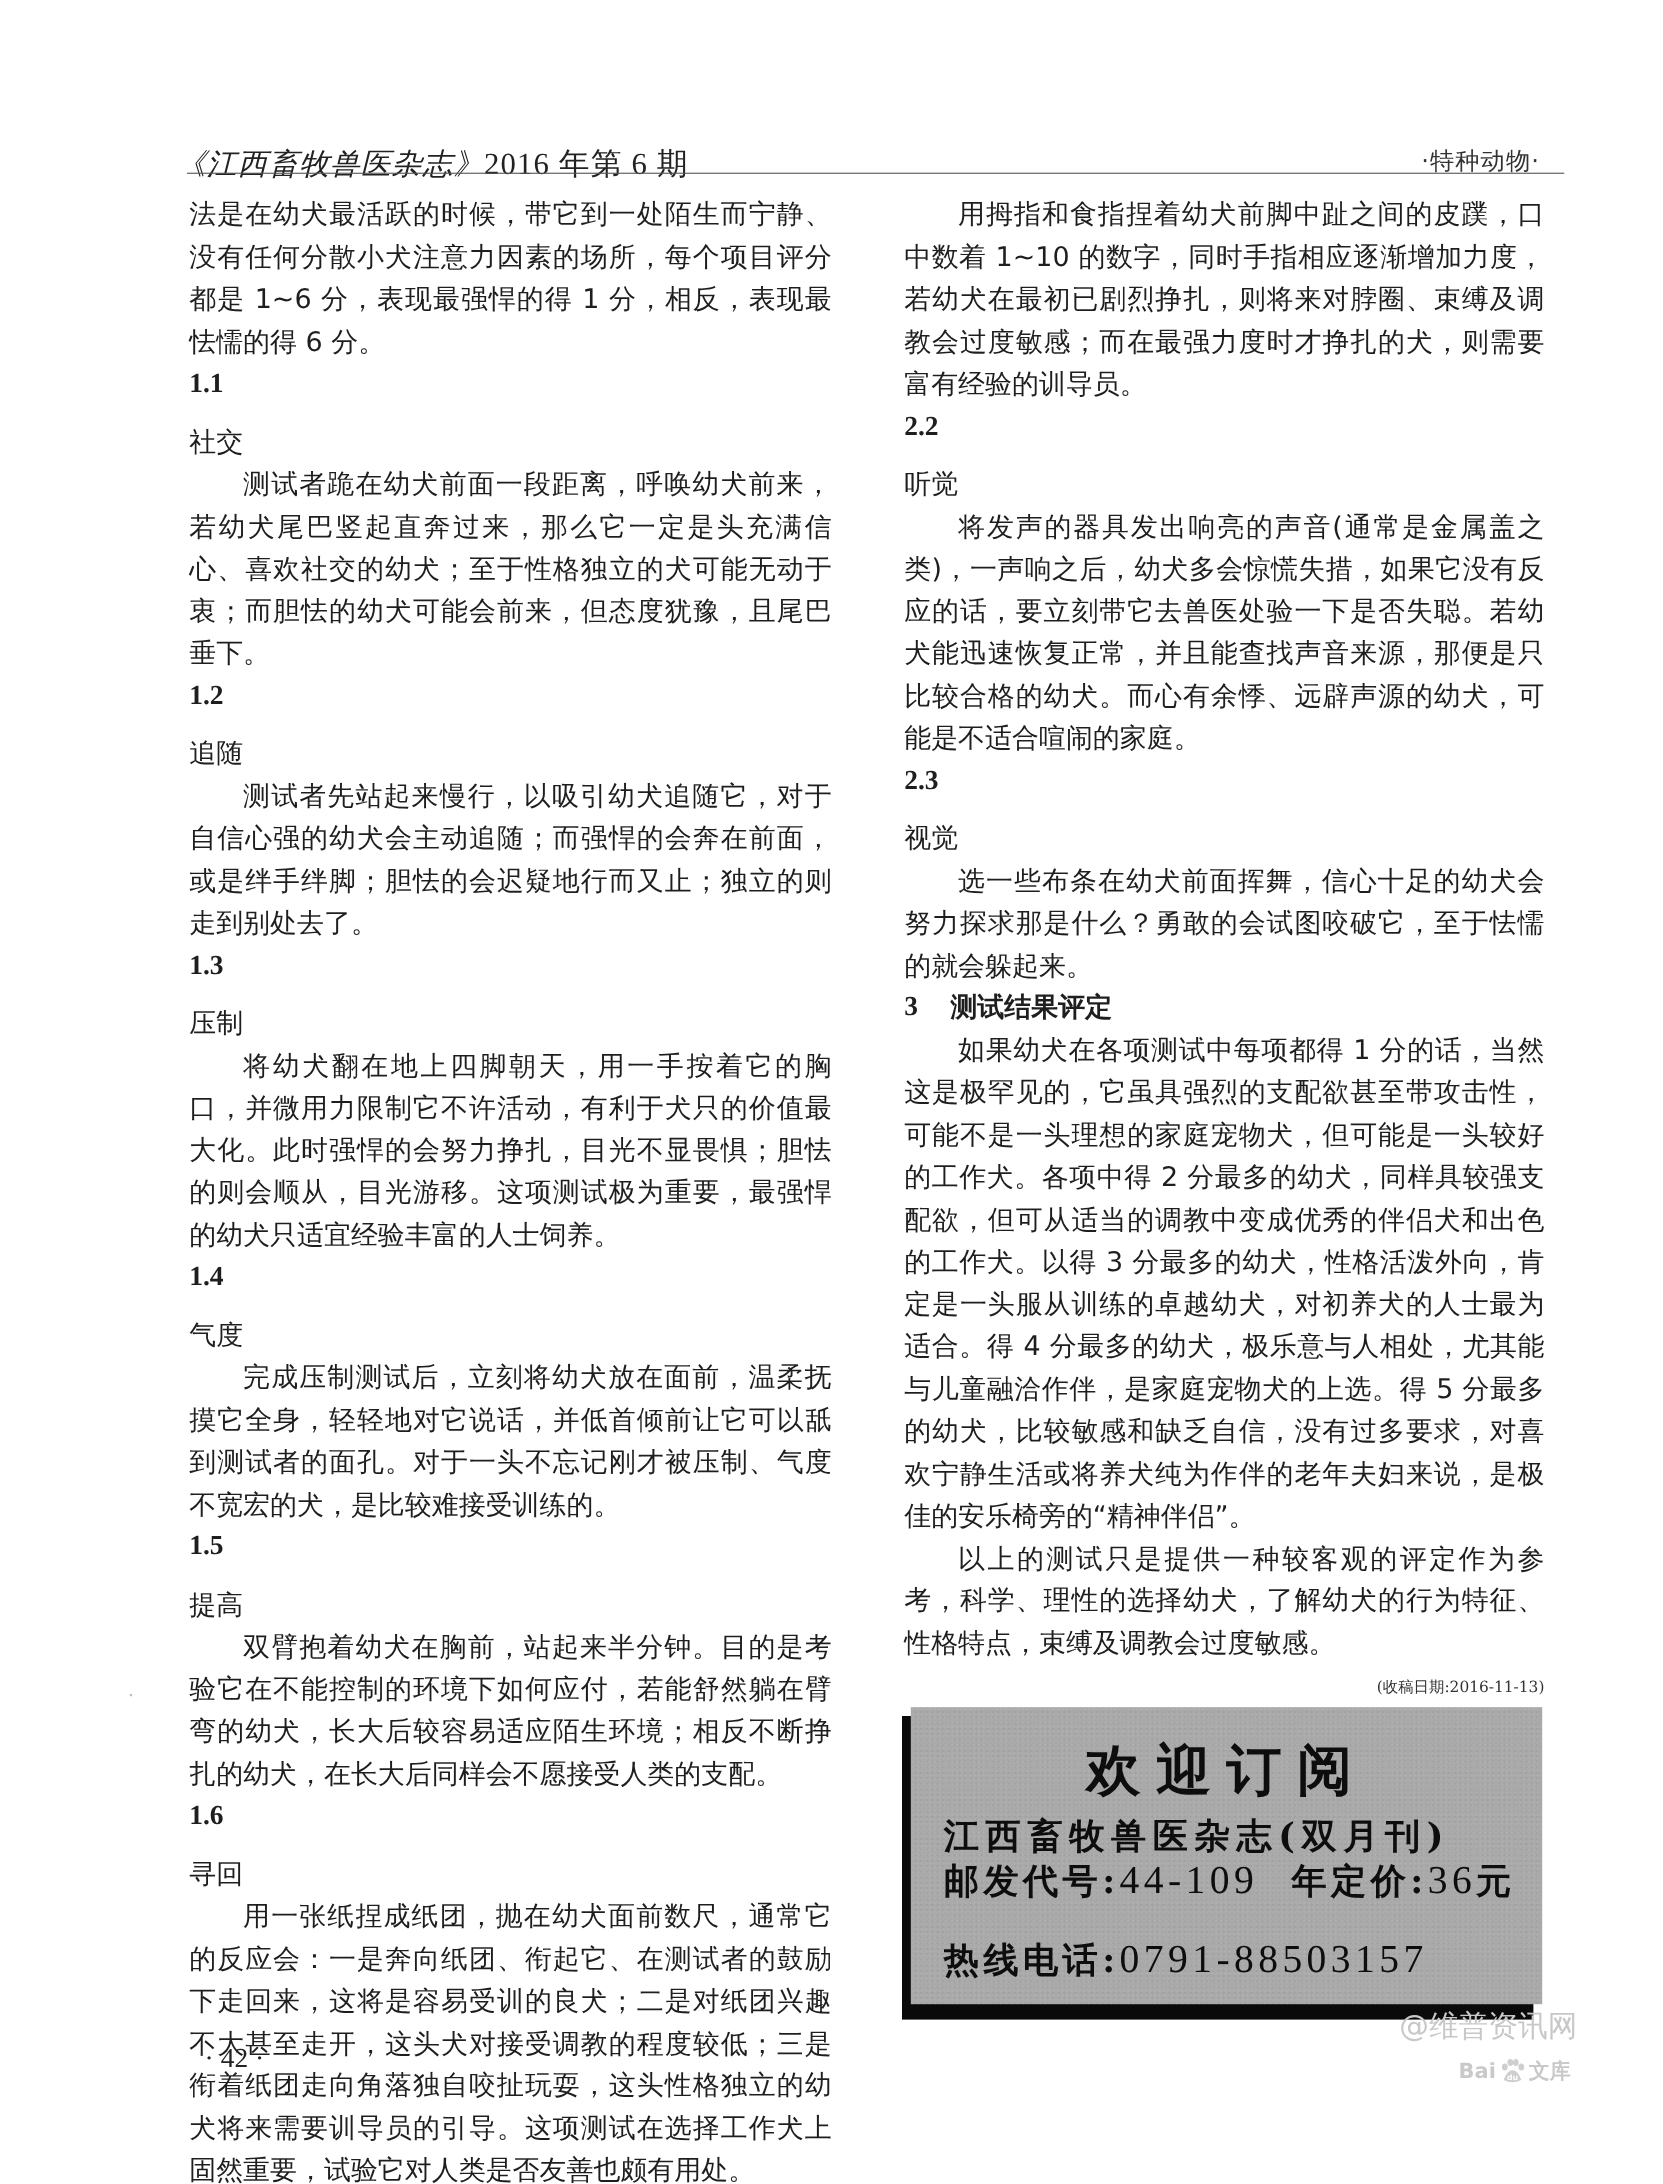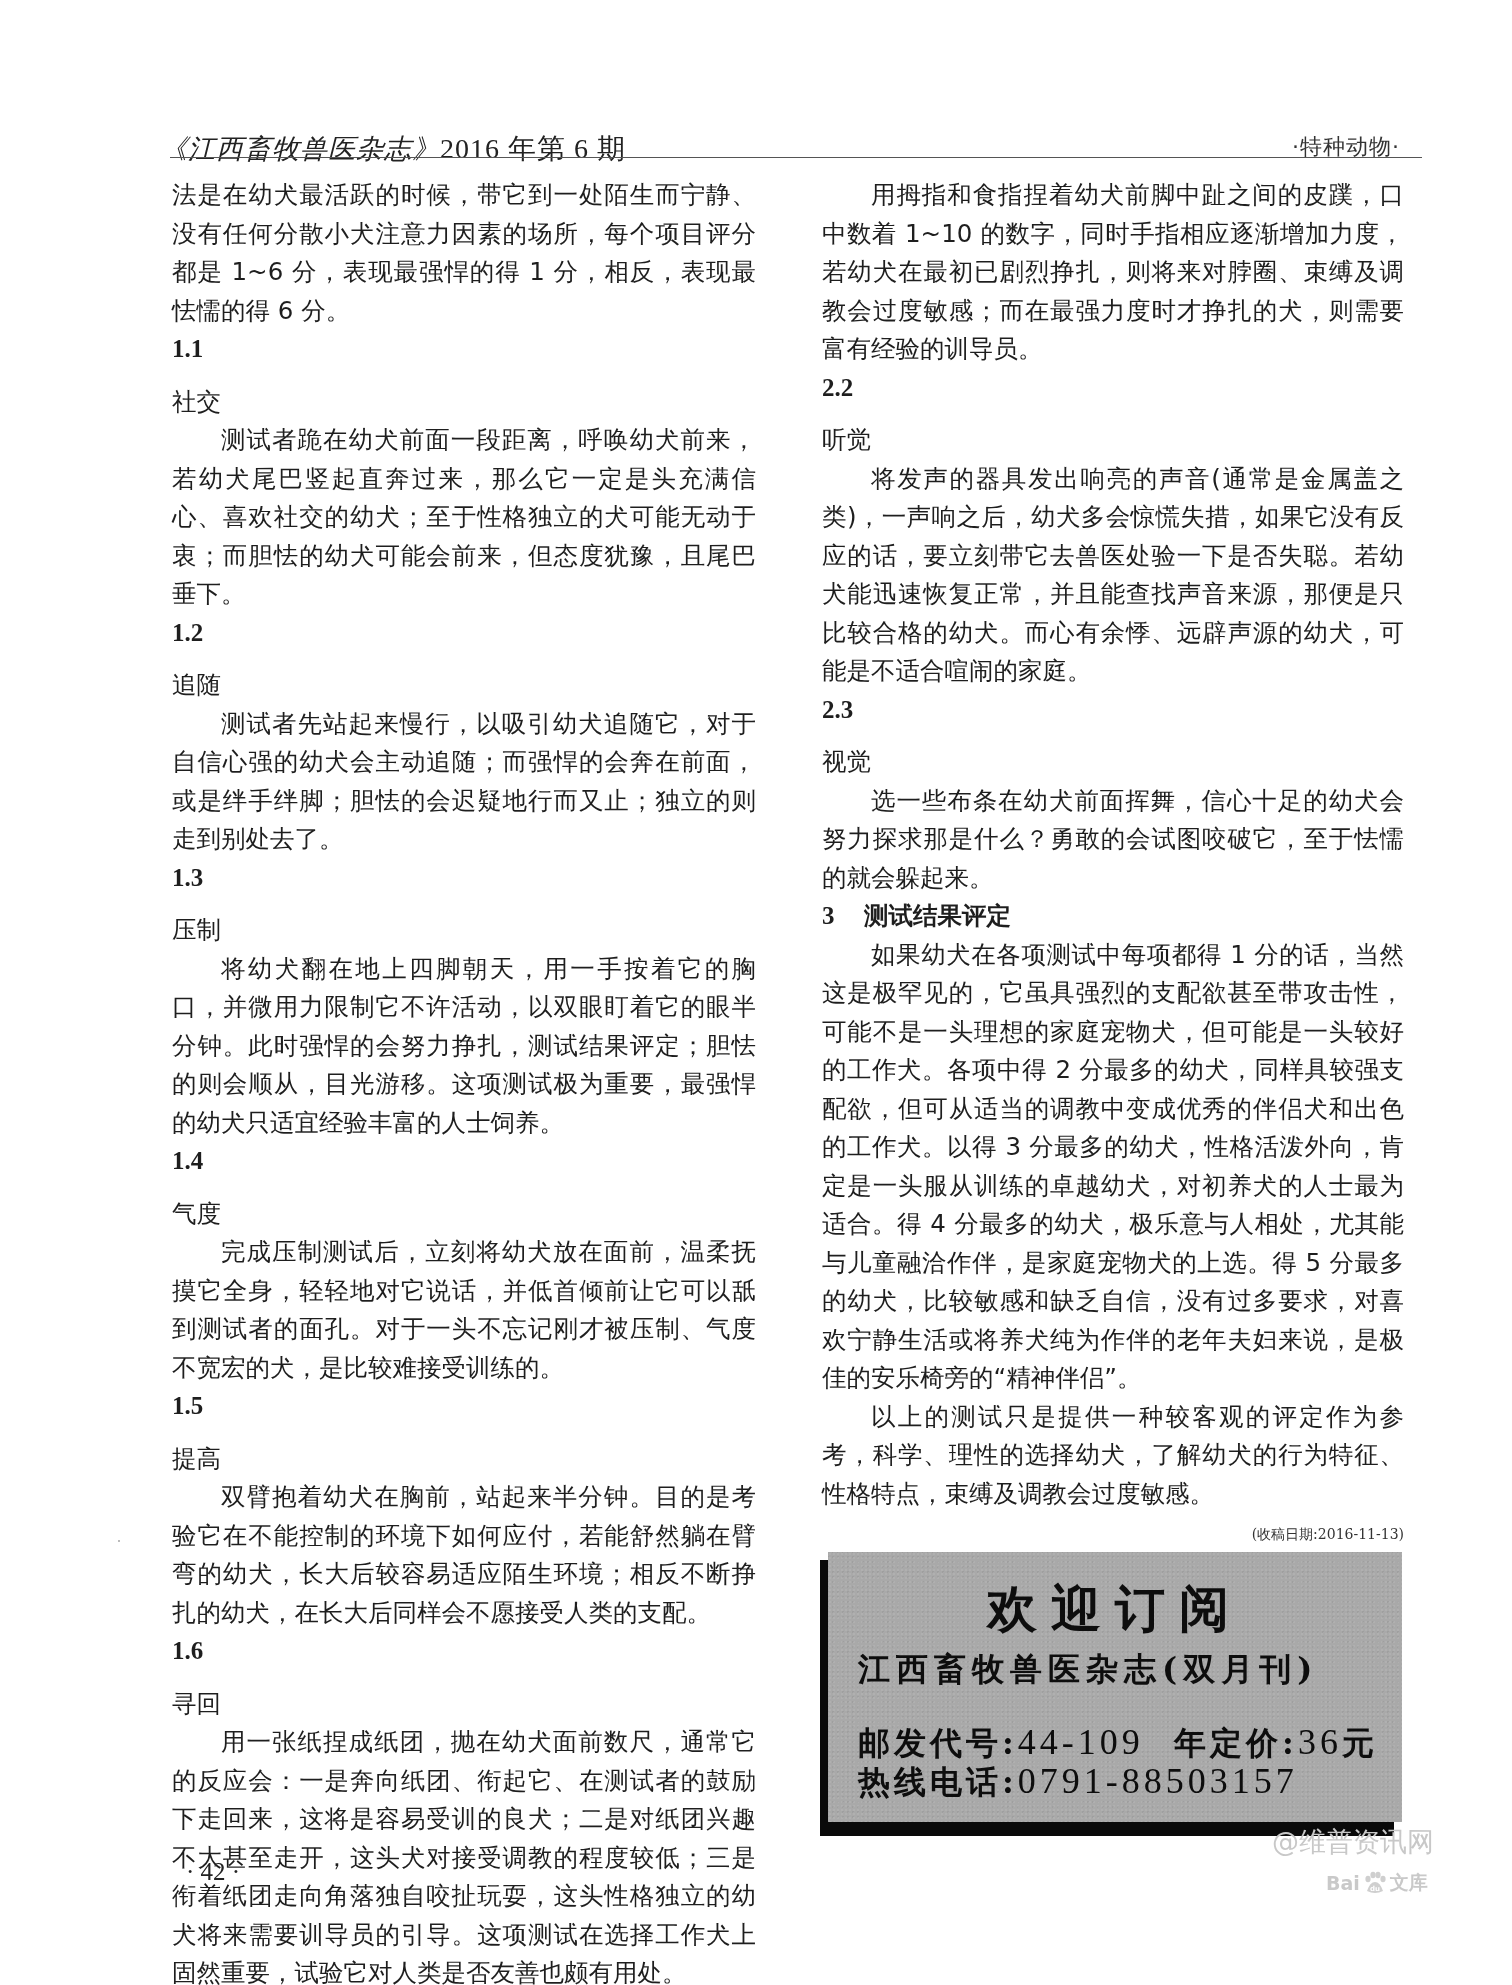--- a/index.html
+++ b/index.html
@@ -52,21 +52,21 @@
     background-position: 0 0, 2px 2px;
     font-family: "DejaVu Serif", serif; color: #0d0d0d;
   }
   .promo-title {
     position: absolute; left: 0; right: 0; top: 24px; text-align: center;
     font-size: 50px; font-weight: bold; letter-spacing: 14px; font-family: "DejaVu Sans", sans-serif;
   }
   .promo-line { position: absolute; left: 30px; font-size: 32px; font-weight: bold; white-space: nowrap; }
   .promo-line .num { font-family: "Liberation Serif", serif; font-weight: normal; font-size: 36px; }
   .promo-line.l1 { top: 96px; letter-spacing: 6px; }
-  .promo-line.l2 { top: 169px; letter-spacing: 4px; }
+  .promo-line.l2 { top: 136px; letter-spacing: 4px; }
   .promo-line.l3 { top: 208px; letter-spacing: 4px; }
   .wm-site {
     position: absolute; left: 1272px; top: 1824px; font-size: 27px; color: #c8c8c8;
     font-family: "DejaVu Sans", sans-serif;
   }
   .wm-baidu {
     position: absolute; left: 1326px; top: 1870px; font-size: 19px; color: #c9c9c9;
     font-family: "DejaVu Sans", sans-serif; font-weight: bold; display: flex; align-items: center; gap: 2px;
   }
   .paw { width: 26px; height: 24px; display: inline-block; }
@@ -93,21 +93,21 @@
   <div class="h3">
     <span class="num">1.2</span>
     <span>追随</span>
   </div>
   <p class="p indent">测试者先站起来慢行，以吸引幼犬追随它，对于自信心强的幼犬会主动追随；而强悍的会奔在前面，或是绊手绊脚；胆怯的会迟疑地行而又止；独立的则走到别处去了。</p>
 
   <div class="h3">
     <span class="num">1.3</span>
     <span>压制</span>
   </div>
-  <p class="p indent">将幼犬翻在地上四脚朝天，用一手按着它的胸口，并微用力限制它不许活动，以双眼盯着它的眼半分钟。此时强悍的会努力挣扎，测试结果评定；胆怯的则会顺从，目光游移。这项测试极为重要，最强悍的幼犬只适宜经验丰富的人士饲养。</p>
+  <p class="p indent">将幼犬翻在地上四脚朝天，用一手按着它的胸口，并微用力限制它不许活动，有利于犬只的价值最大化。此时强悍的会努力挣扎，目光不显畏惧；胆怯的则会顺从，目光游移。这项测试极为重要，最强悍的幼犬只适宜经验丰富的人士饲养。</p>
 
   <div class="h3">
     <span class="num">1.4</span>
     <span>气度</span>
   </div>
   <p class="p indent">完成压制测试后，立刻将幼犬放在面前，温柔抚摸它全身，轻轻地对它说话，并低首倾前让它可以舐到测试者的面孔。对于一头不忘记刚才被压制、气度不宽宏的犬，是比较难接受训练的。</p>
 
   <div class="h3">
     <span class="num">1.5</span>
     <span>提高</span>

